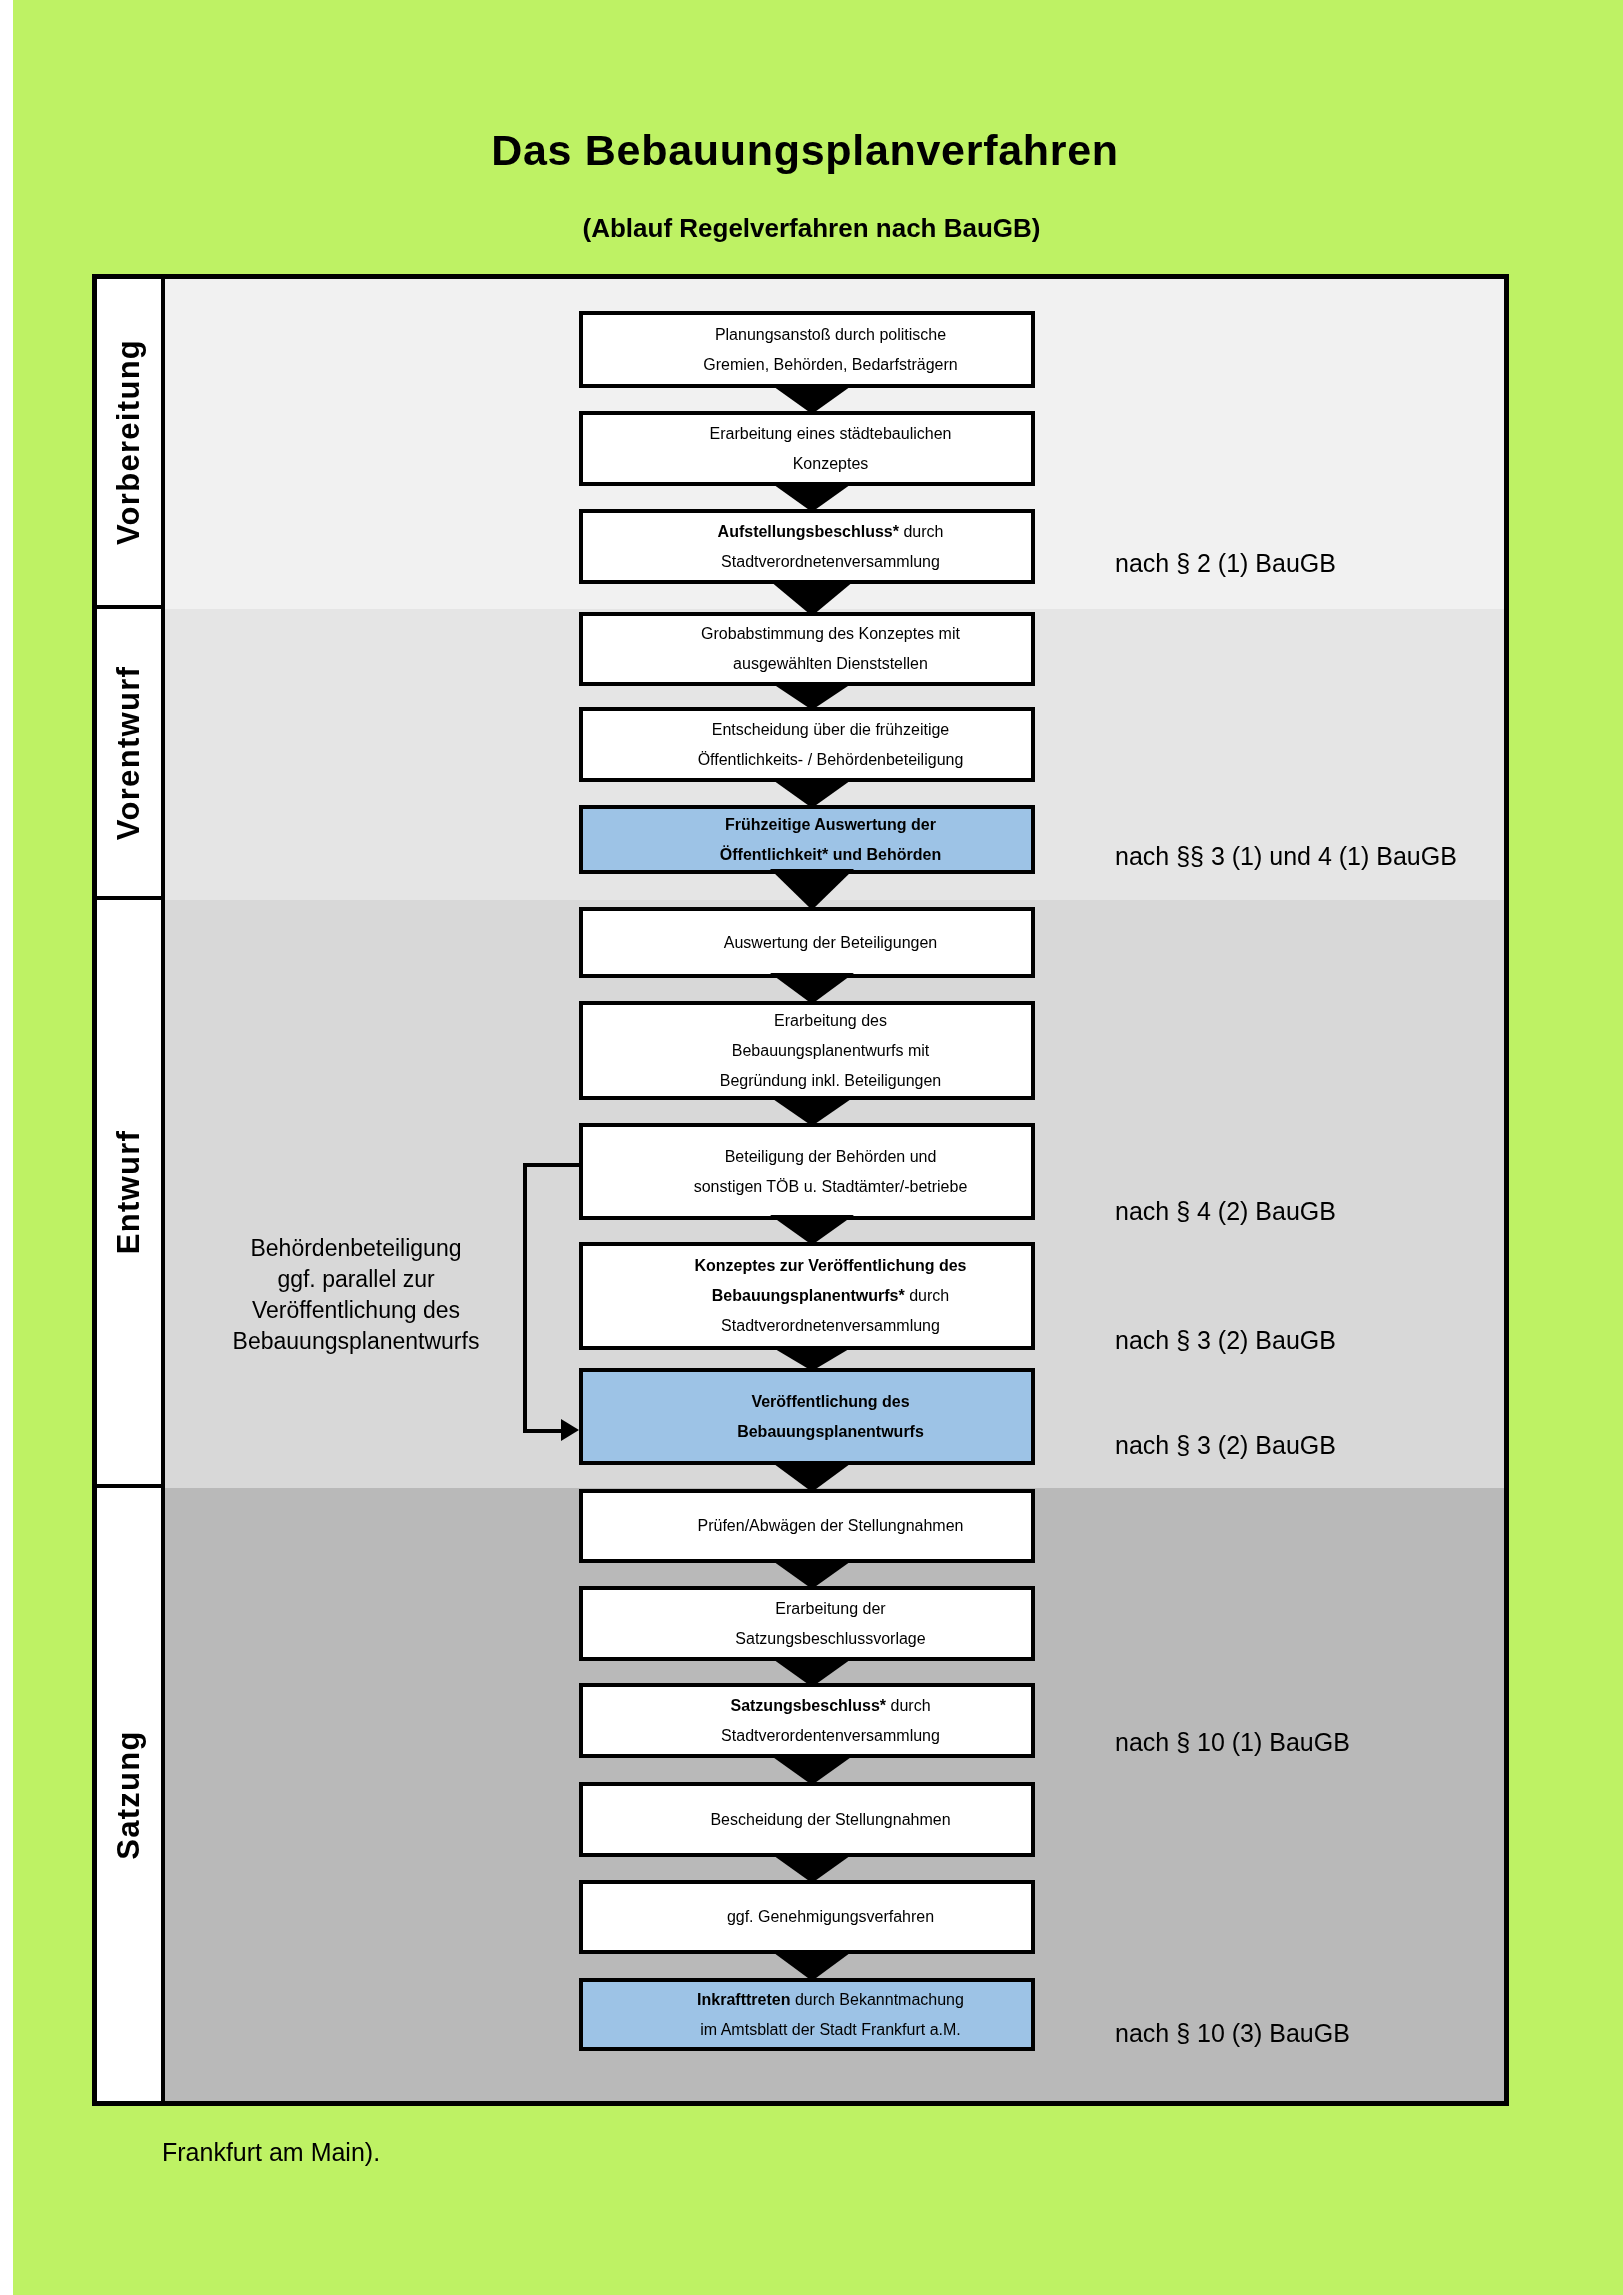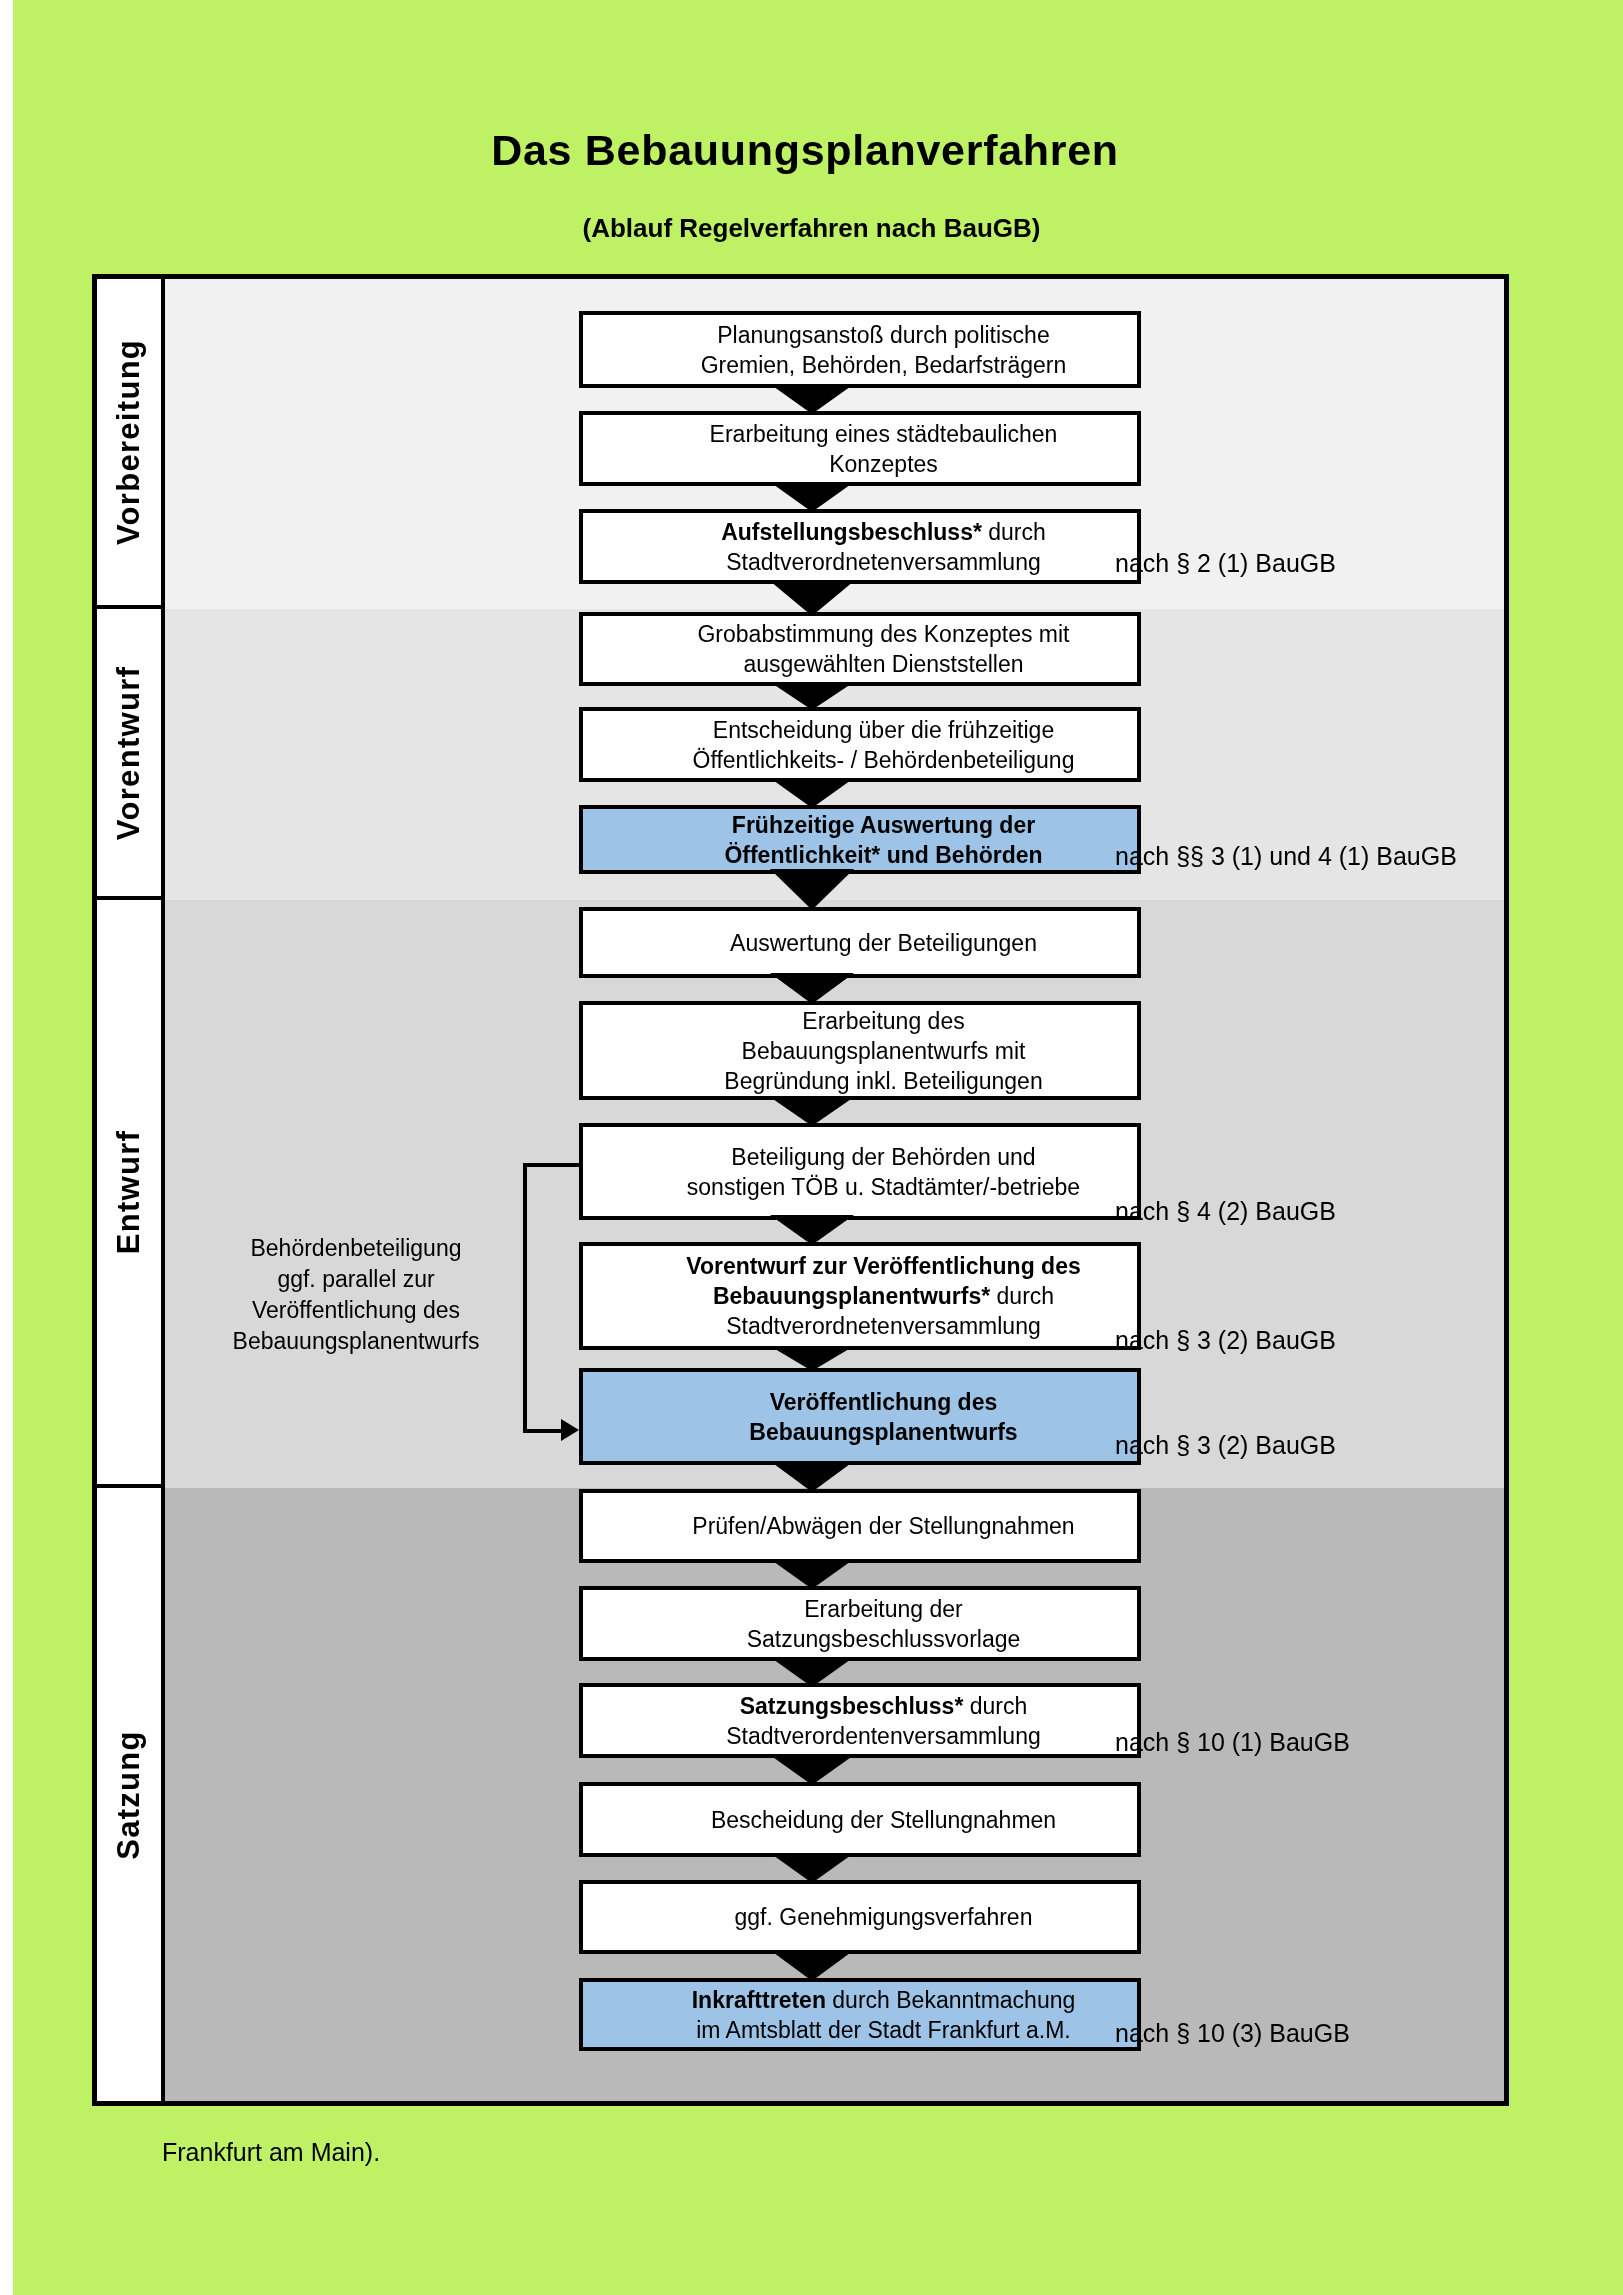--- a/index.html
+++ b/index.html
@@ -22,23 +22,23 @@
   .label-cell span{transform:rotate(-90deg);white-space:nowrap;
          font-weight:bold;font-size:31px;letter-spacing:1.3px;}
   .band-col{flex:1;display:flex;flex-direction:column;}
   .band{box-sizing:border-box;}
   .band1{background:var(--phase1-bg,#f1f1f1);}
   .band2{background:var(--phase2-bg,#e5e5e5);}
   .band3{background:var(--phase3-bg,#d8d8d8);}
   .band4{background:var(--phase4-bg,#b9b9b9);}
 
   
-  .box{position:absolute;left:566px;width:562px;border:4.6px solid #000;
+  .box{position:absolute;left:566px;width:456px;border:4.6px solid #000;
        background:#fff;box-sizing:border-box;display:flex;flex-direction:column;
-       align-items:center;justify-content:center;font-size:23px;line-height:30px;
+       align-items:center;justify-content:center;font-size:16px;line-height:30px;
        text-align:center;padding-left:47px;}
   .box.hl{background:var(--highlight,#9DC3E6);}
   .box .b{font-weight:bold;}
   .ln{white-space:nowrap;}
 
   
   .arrow{position:absolute;left:757px;width:0;height:0;
          border-left:42px solid transparent;border-right:42px solid transparent;}
 
   
@@ -118,21 +118,21 @@
   <div class="box" style="top:1001px;height:99px">
     <div class="ln"><span>Erarbeitung des</span></div>
     <div class="ln"><span>Bebauungsplanentwurfs mit</span></div>
     <div class="ln"><span>Begründung inkl. Beteiligungen</span></div>
   </div>
   <div class="box" style="top:1123px;height:97px">
     <div class="ln"><span>Beteiligung der Behörden und</span></div>
     <div class="ln"><span>sonstigen TÖB u. Stadtämter/-betriebe</span></div>
   </div>
   <div class="box" style="top:1242px;height:108px">
-    <div class="ln"><span class="b">Vorentwurf zur Veröffentlichung des</span></div>
+    <div class="ln"><span class="b">Konzeptes zur Veröffentlichung des</span></div>
     <div class="ln"><span class="b">Bebauungsplanentwurfs*</span><span> durch</span></div>
     <div class="ln"><span>Stadtverordnetenversammlung</span></div>
   </div>
   <div class="box hl" style="top:1368px;height:97px">
     <div class="ln"><span class="b">Veröffentlichung des</span></div>
     <div class="ln"><span class="b">Bebauungsplanentwurfs</span></div>
   </div>
   <div class="box" style="top:1489px;height:74px">
     <div class="ln"><span>Prüfen/Abwägen der Stellungnahmen</span></div>
   </div>

